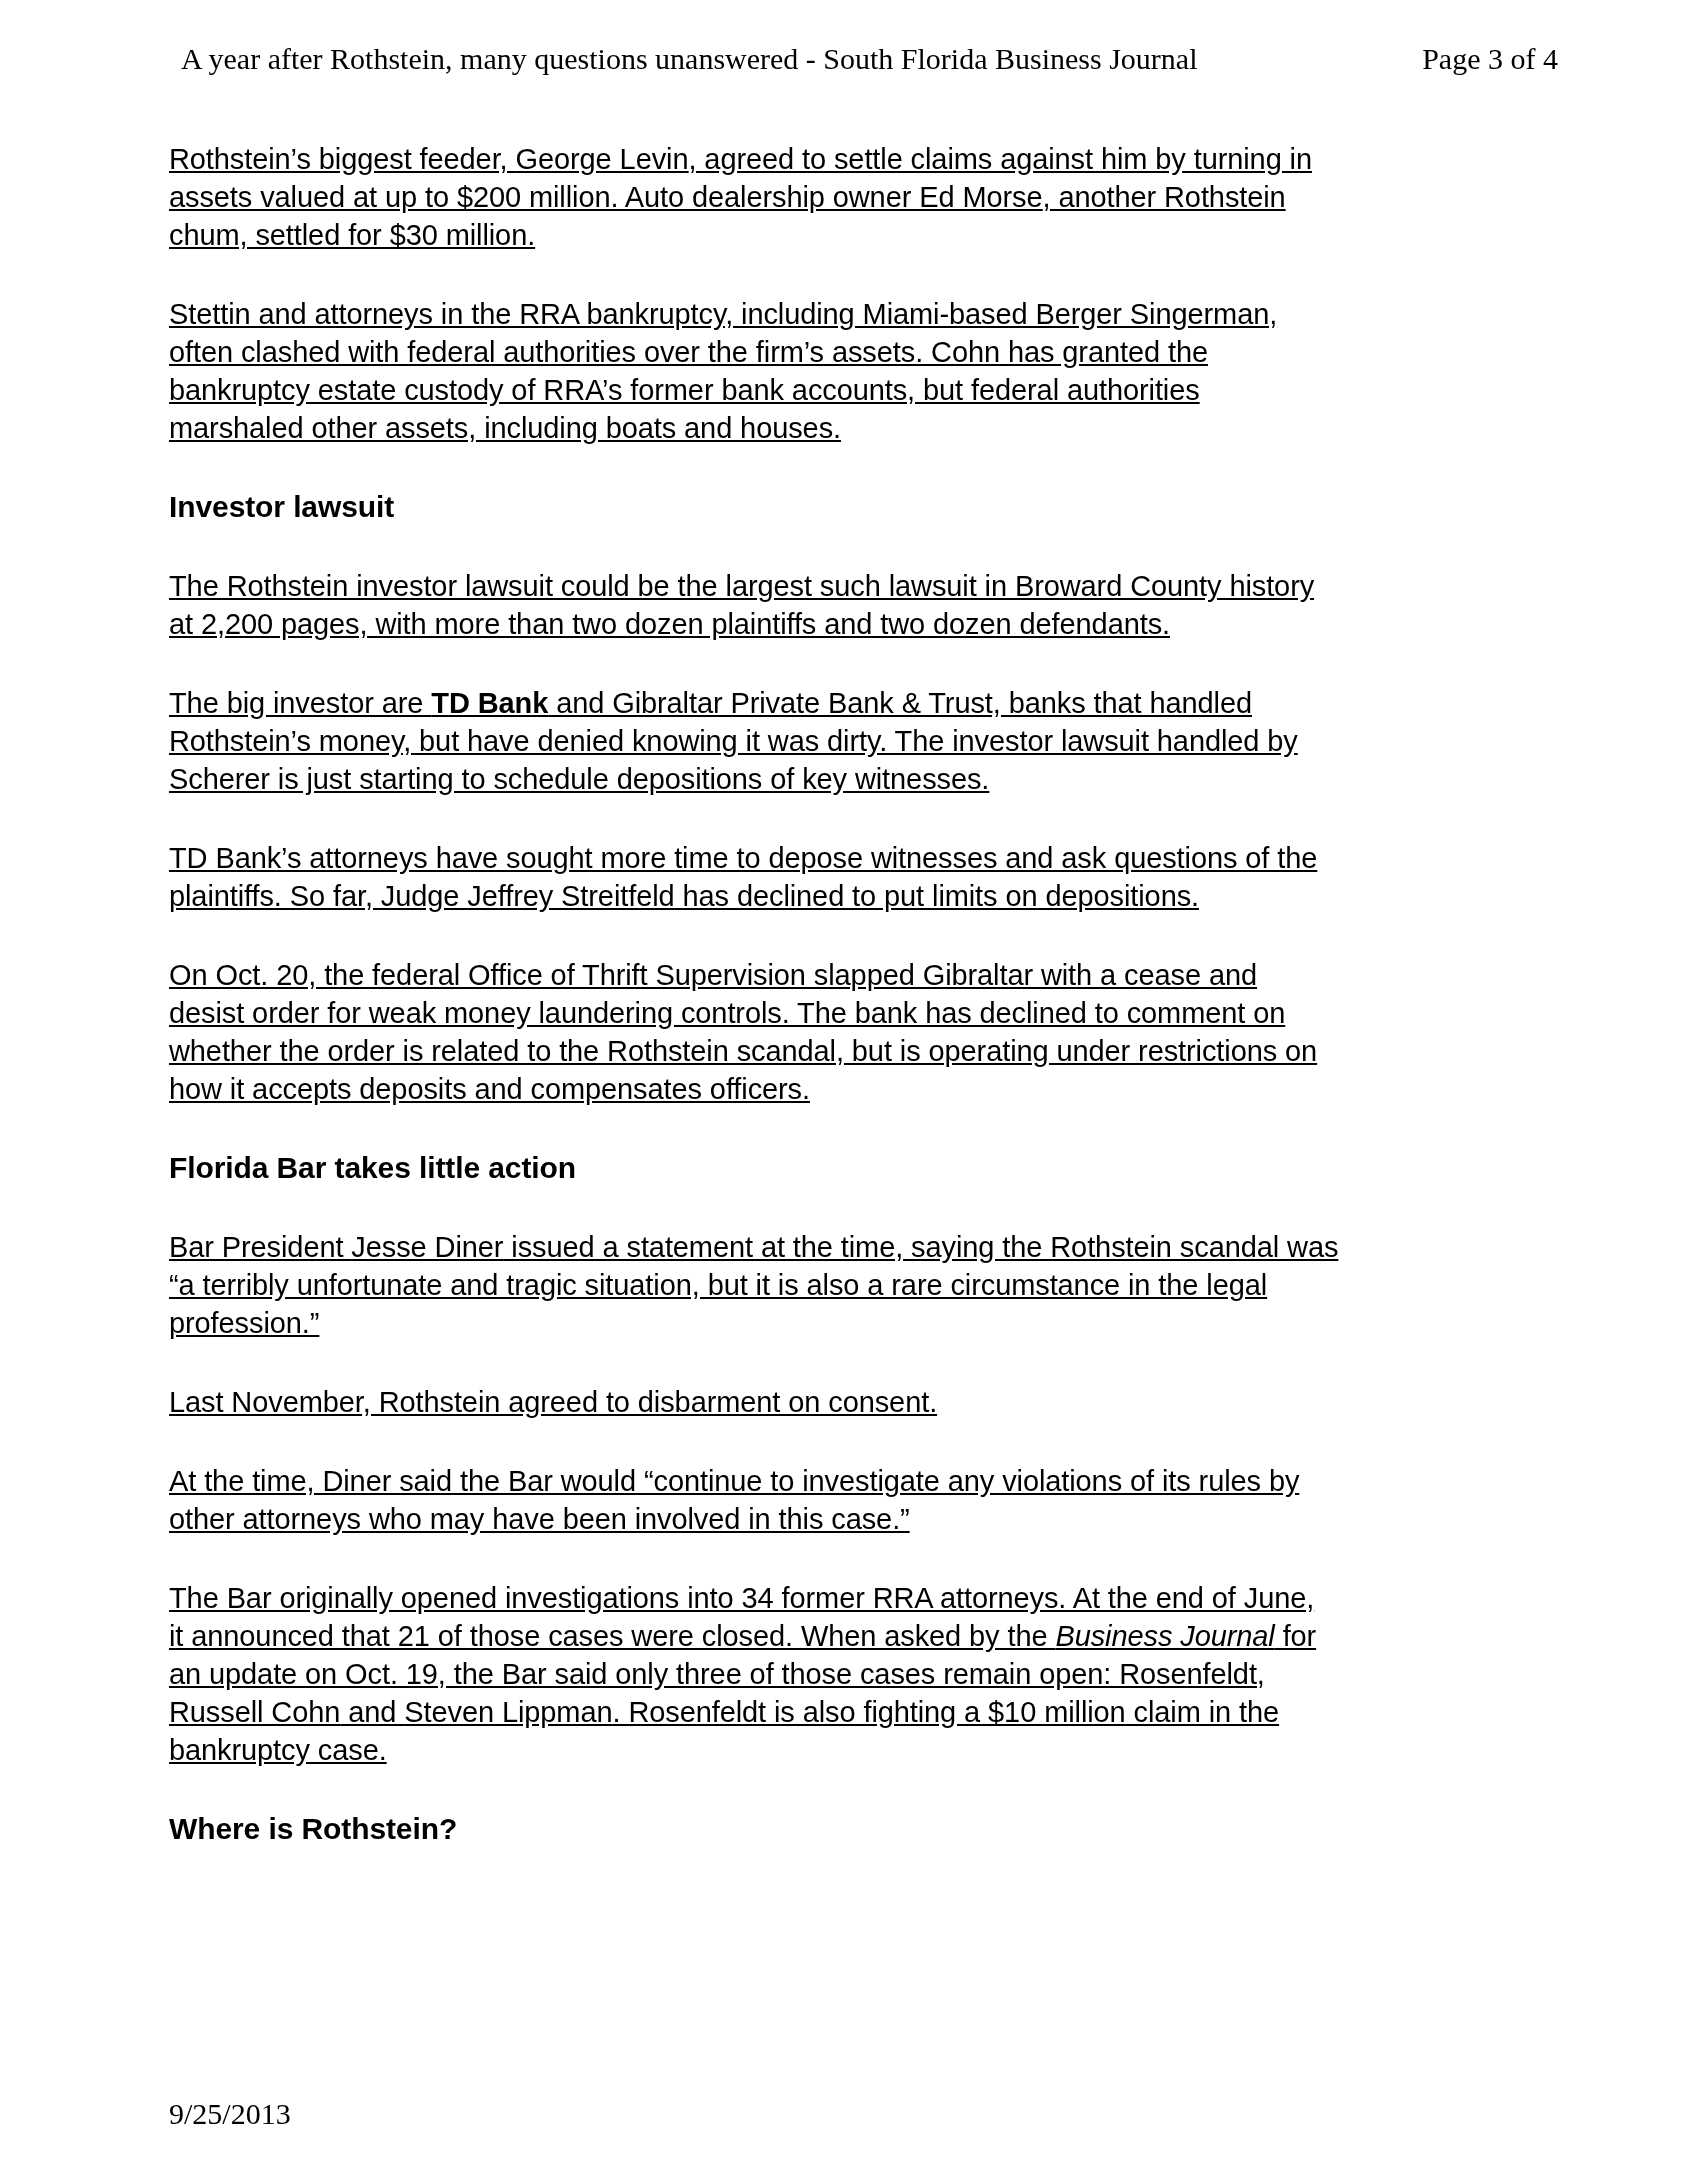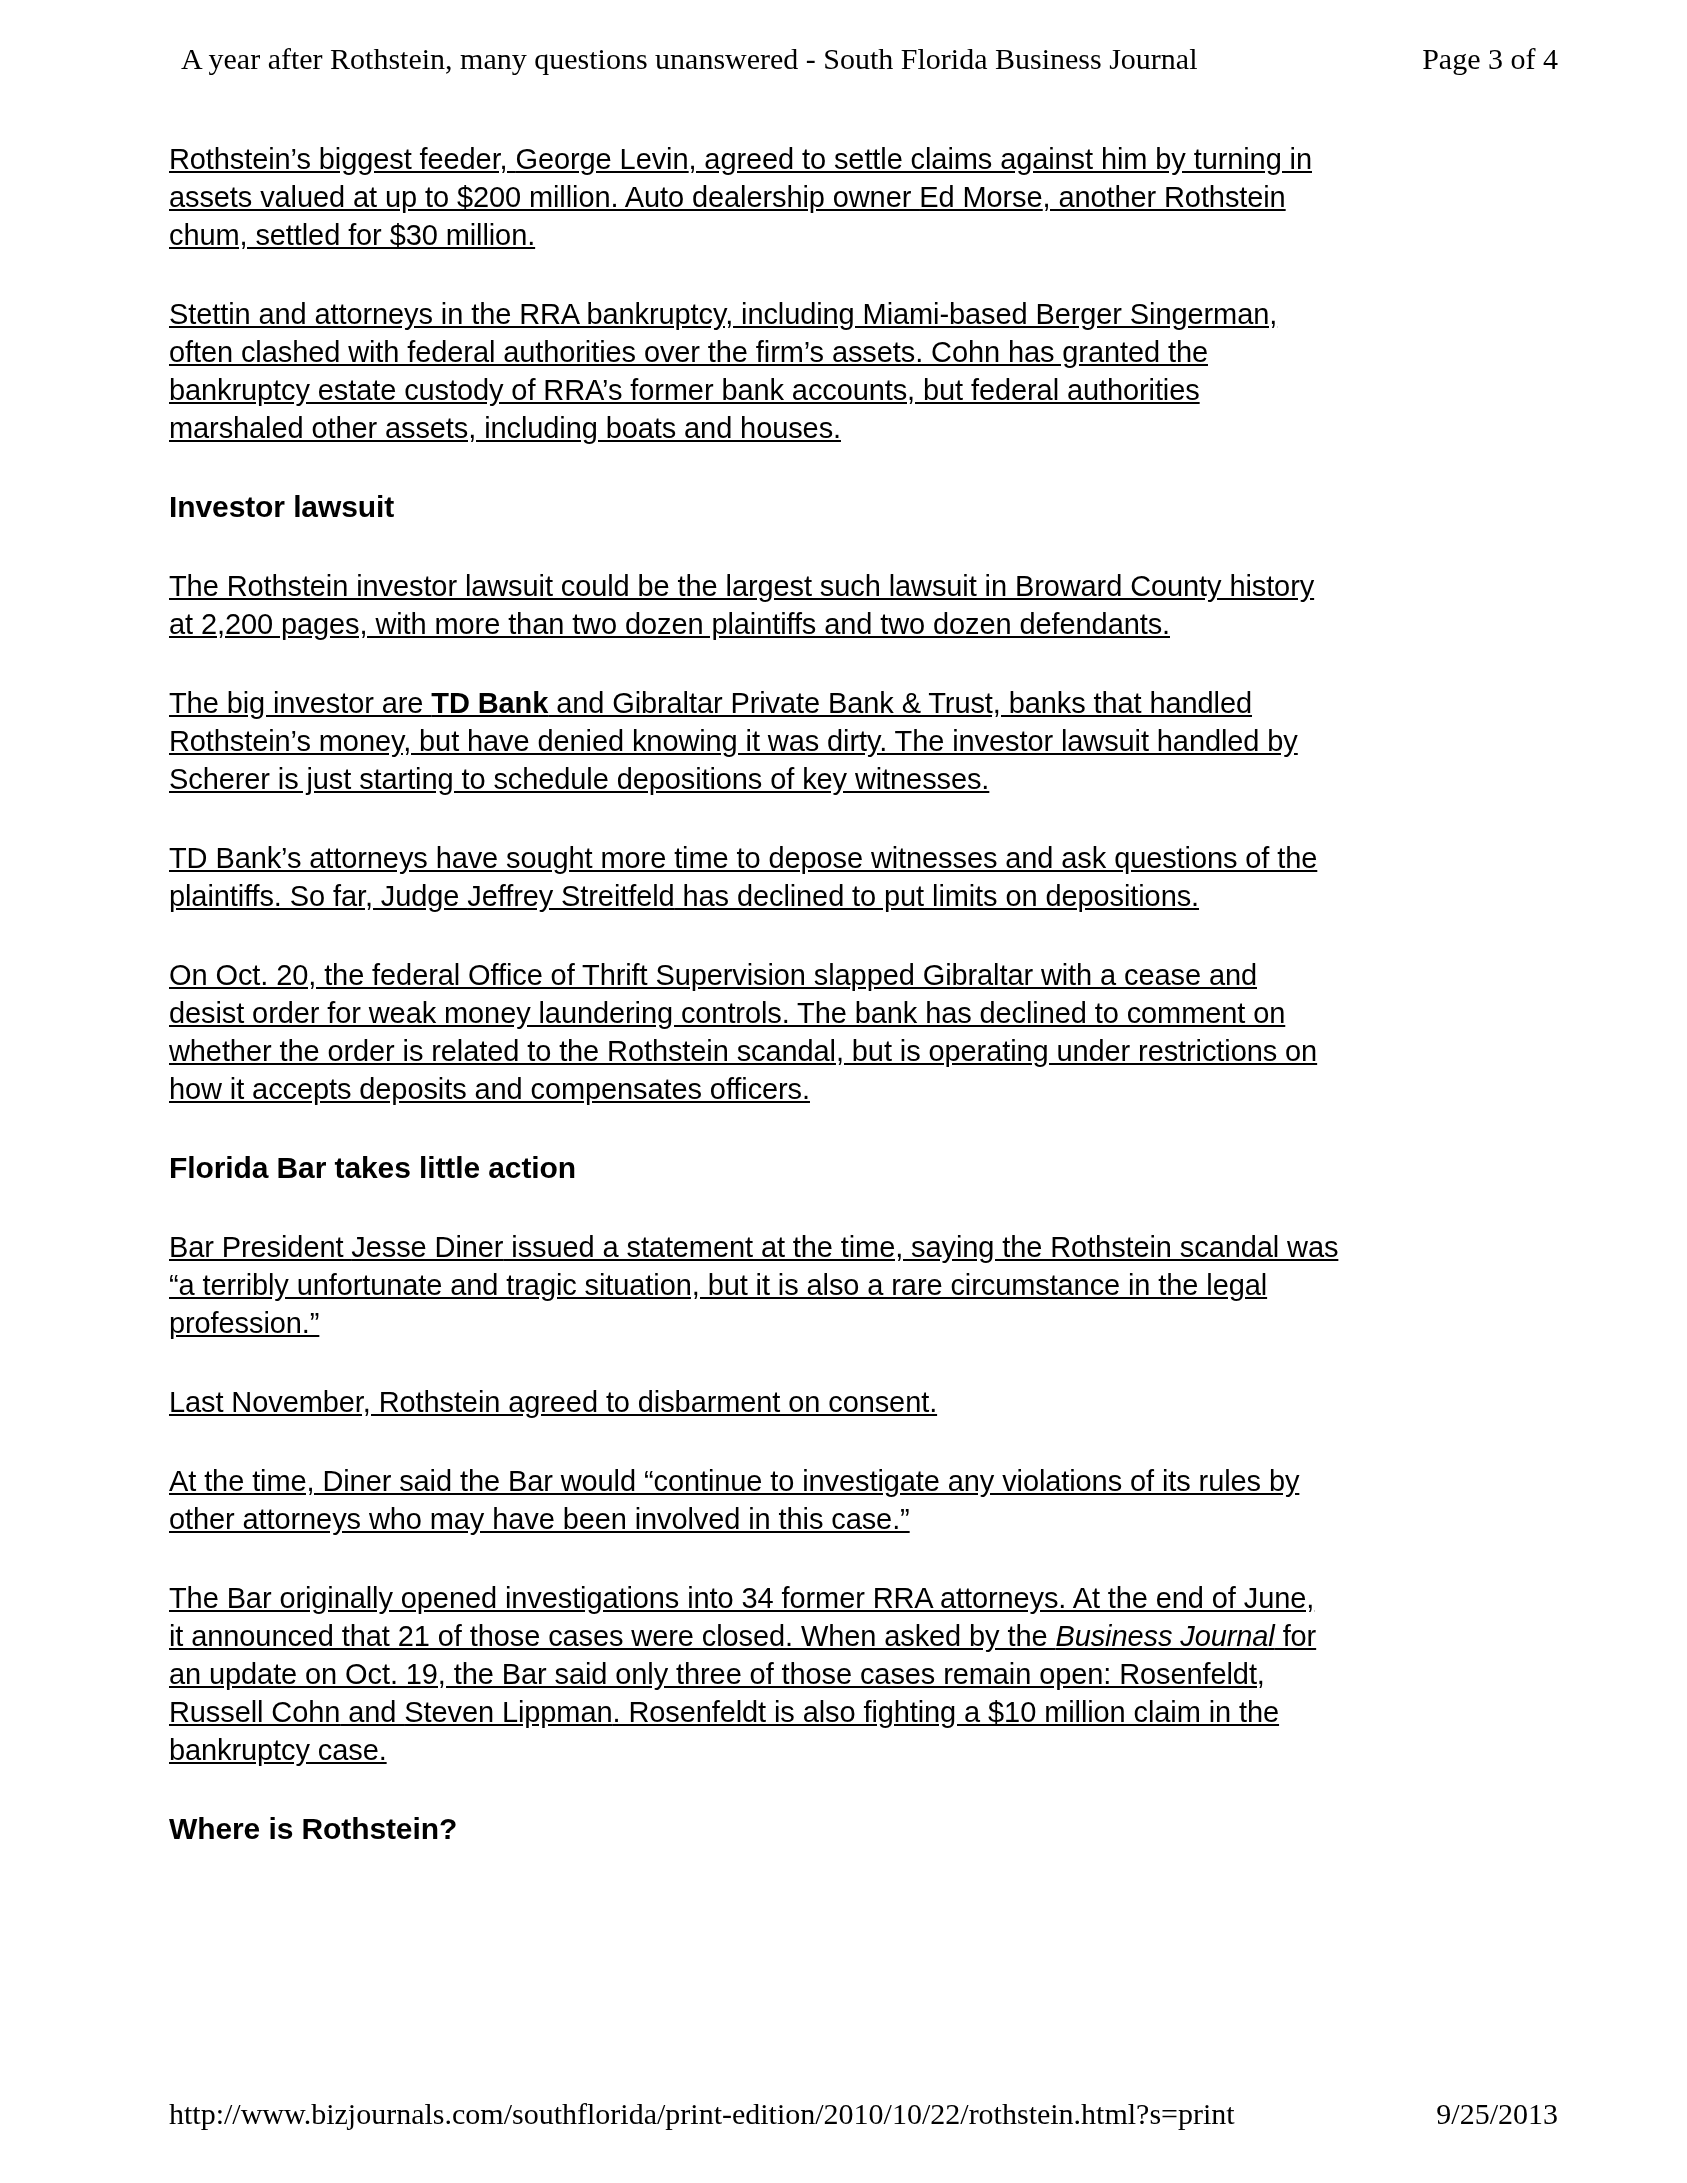--- a/index.html
+++ b/index.html
@@ -90,18 +90,17 @@
 how it accepts deposits and compensates officers.</span></p><h2><span>Florida Bar takes little action</span></h2><p><span>Bar President </span><span class="link">Jesse Diner</span><span> issued a statement at the time, saying the Rothstein scandal was
 “a terribly unfortunate and tragic situation, but it is also a rare circumstance in the legal
 profession.”</span></p><p><span>Last November, Rothstein agreed to disbarment on consent.</span></p><p><span>At the time, Diner said the Bar would “continue to investigate any violations of its rules by
 other attorneys who may have been involved in this case.”</span></p><p><span>The Bar originally opened investigations into 34 former RRA attorneys. At the end of June,
 it announced that 21 of those cases were closed. When asked by the </span><span class="italic">Business Journal</span><span> for
 an update on Oct. 19, the Bar said only three of those cases remain open: Rosenfeldt,
 </span><span class="link">Russell Cohn</span><span> and </span><span class="link">Steven Lippman</span><span>. Rosenfeldt is also fighting a $10 million claim in the
 bankruptcy case.</span></p><h2><span>Where is Rothstein?</span></h2></div>
 
   <div class="running-footer">
-    <span>http://www.bizjournals.com/southflorida/print-edition/2010/10/22/rothstein.html?s=print</span>
     <span>9/25/2013</span>
   </div>
 
 </div>
 
 
 </body></html>

